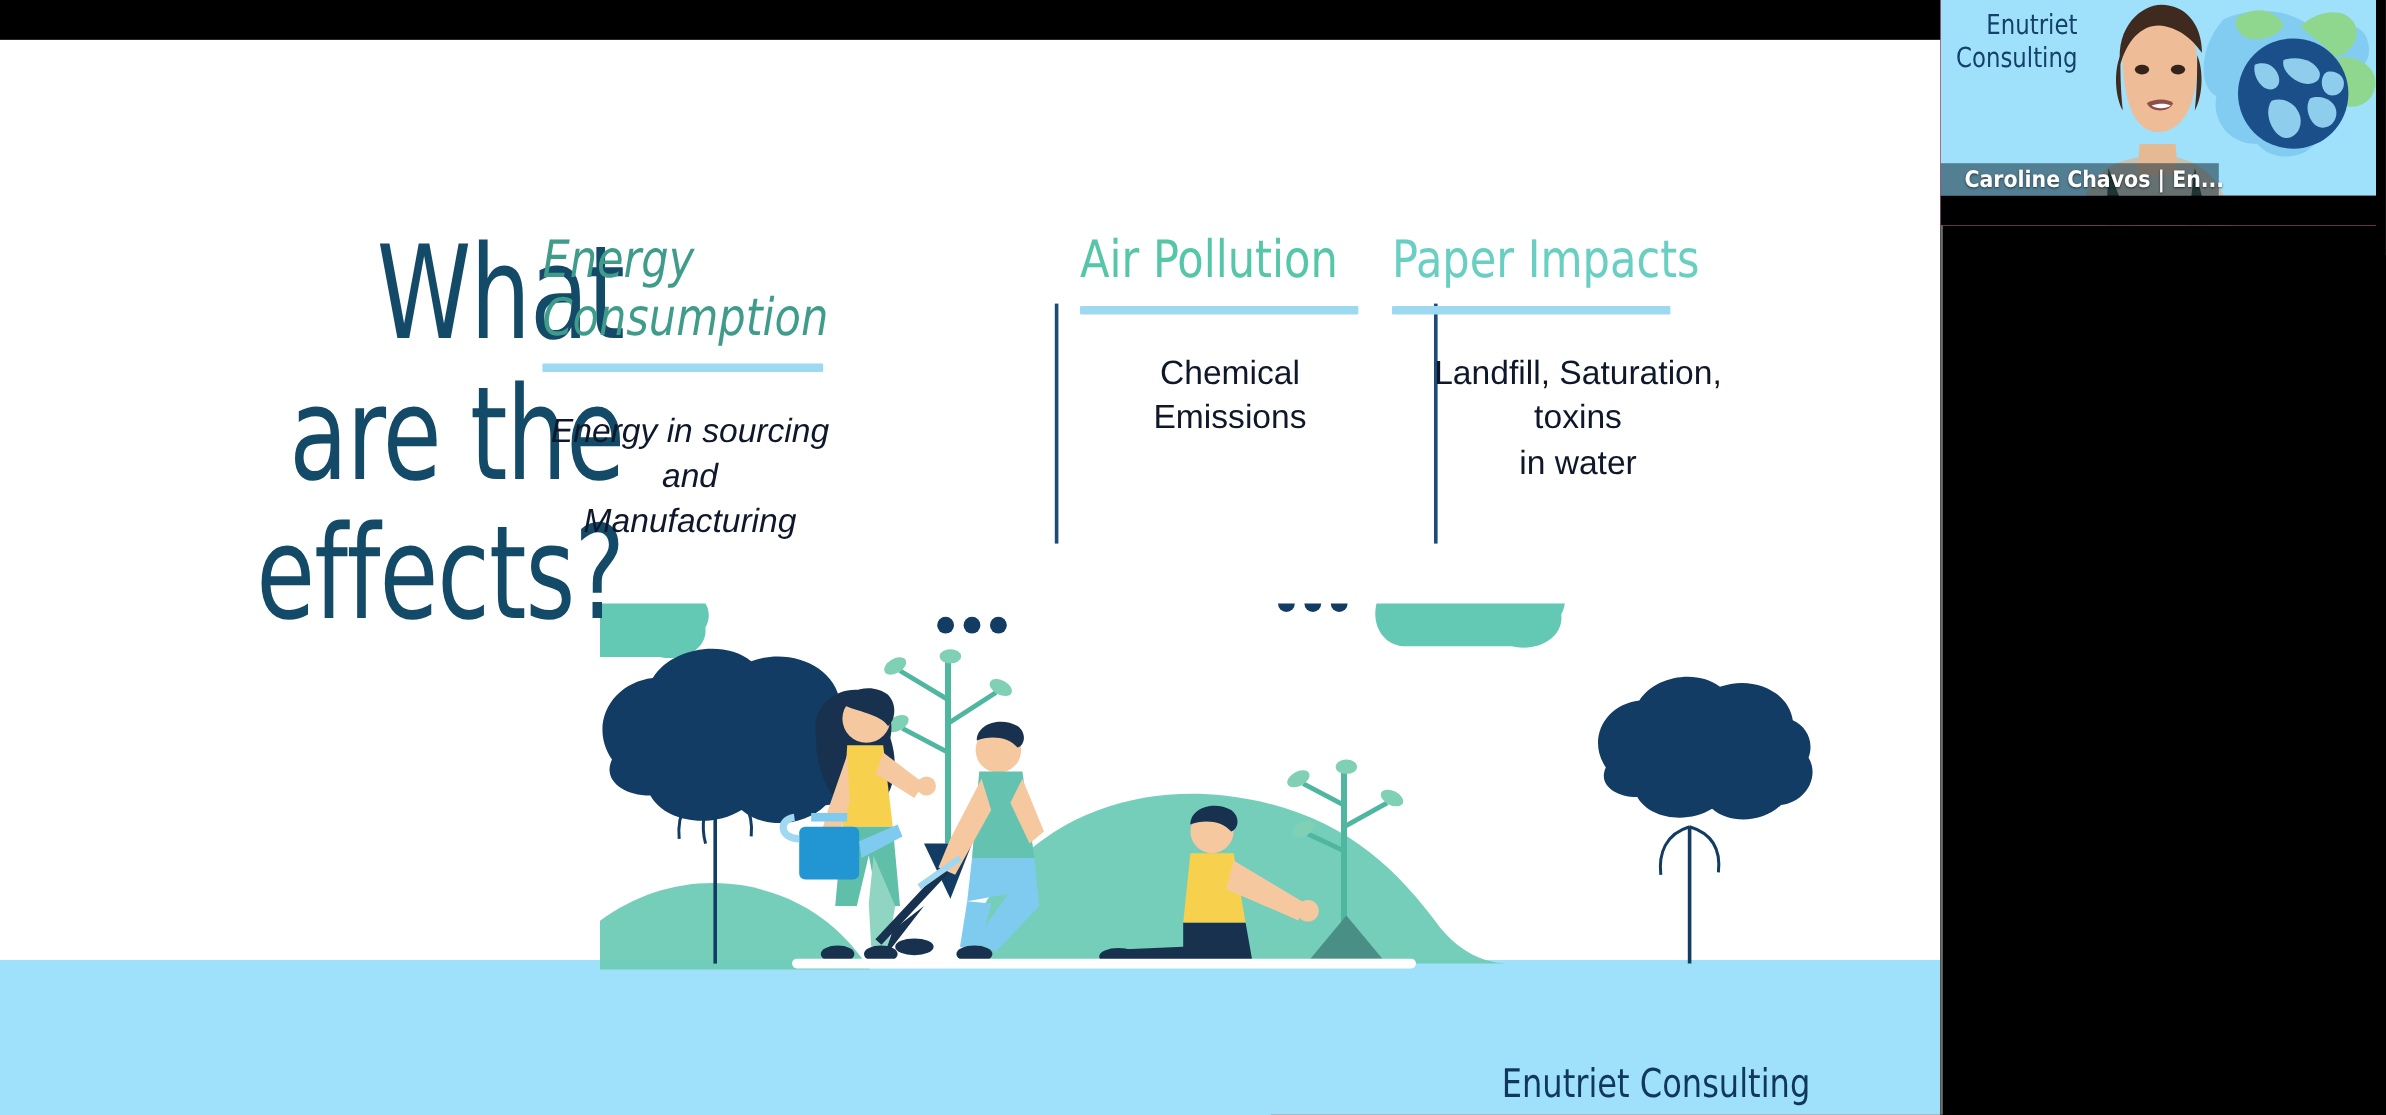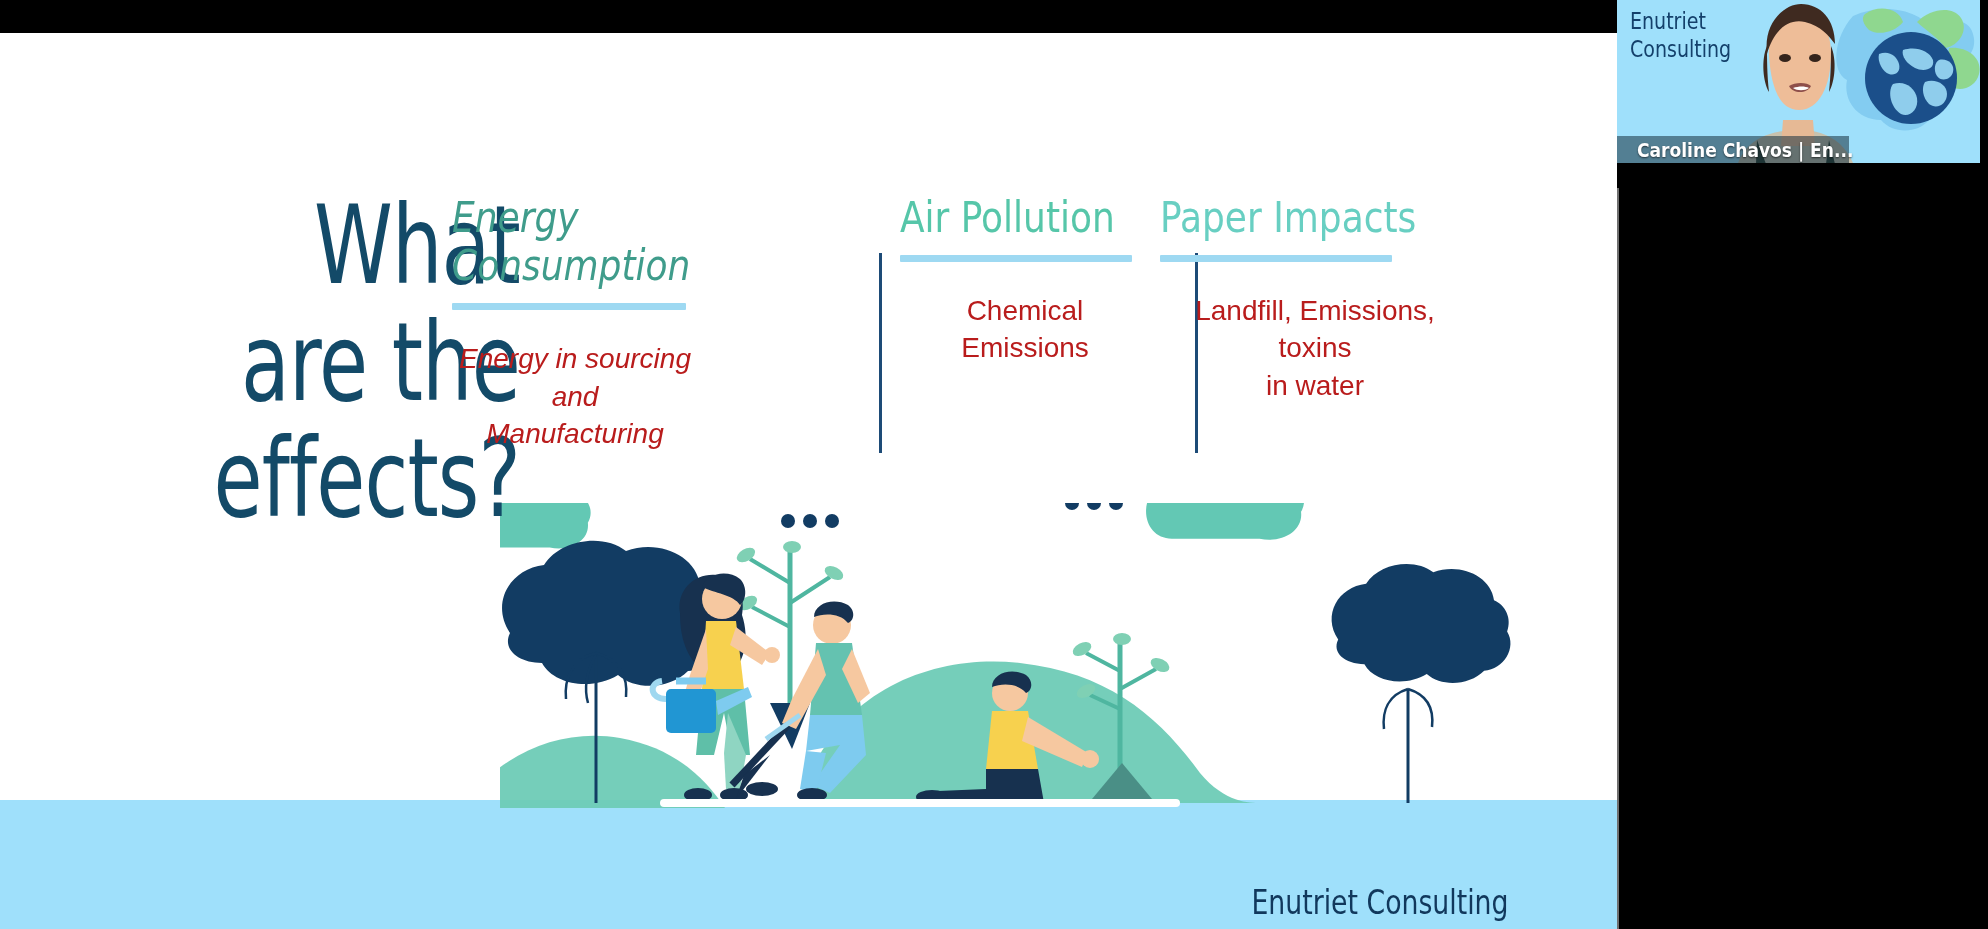--- a/index.html
+++ b/index.html
@@ -104,21 +104,21 @@
     height: 7px;
     background: #9ed9f2;
     border-radius: 1px;
   }
   #col-0 .col-underline { width: 234px; margin-top: 14px; }
   #col-1 .col-underline { width: 232px; margin-top: 14px; }
   #col-2 .col-underline { width: 232px; margin-top: 14px; }
 
   .col-body {
     margin-top: 30px;
-    color: #b91c1c;
+    color: #0f172a;
     font-family: "Liberation Sans", sans-serif;
     font-size: 28px;
     line-height: 1.33;
     text-align: center;
     white-space: pre-line;
   }
   #col-0 .col-body { width: 262px; margin-left: -8px; }
   #col-1 .col-body { width: 250px; }
   #col-2 .col-body { width: 310px; }
 
@@ -165,20 +165,21 @@
 
   
   #webcam-tile {
     position: absolute;
     left: 1617px;
     top: 0;
     width: 363px;
     height: 188px;
     background: #ec4899;
     overflow: hidden;
+    text-align: right;
   }
   #webcam-logo {
     position: absolute;
     left: 13px;
     top: 8px;
     color: #14406b;
     font-family: "Liberation Sans Narrow", "DejaVu Sans Condensed", "Liberation Sans", sans-serif;
     font-size: 23px;
     line-height: 1.2;
     white-space: pre-line;
@@ -359,21 +360,21 @@
 
     <div class="column" id="col-1">
       <div class="col-heading">Air Pollution</div>
       <div class="col-underline"></div>
       <div class="col-body">Chemical  Emissions</div>
     </div>
 
     <div class="column" id="col-2">
       <div class="col-heading">Paper Impacts</div>
       <div class="col-underline"></div>
-      <div class="col-body">Landfill, Emissions, toxins
+      <div class="col-body">Landfill, Saturation, toxins
 in water</div>
     </div>
 
     <div id="footer-brand">Enutriet Consulting</div>
   </div>
 
   <div class="letterbox-top"></div>
   <div class="letterbox-right"></div>
   <div class="slide-edge"></div>
 

